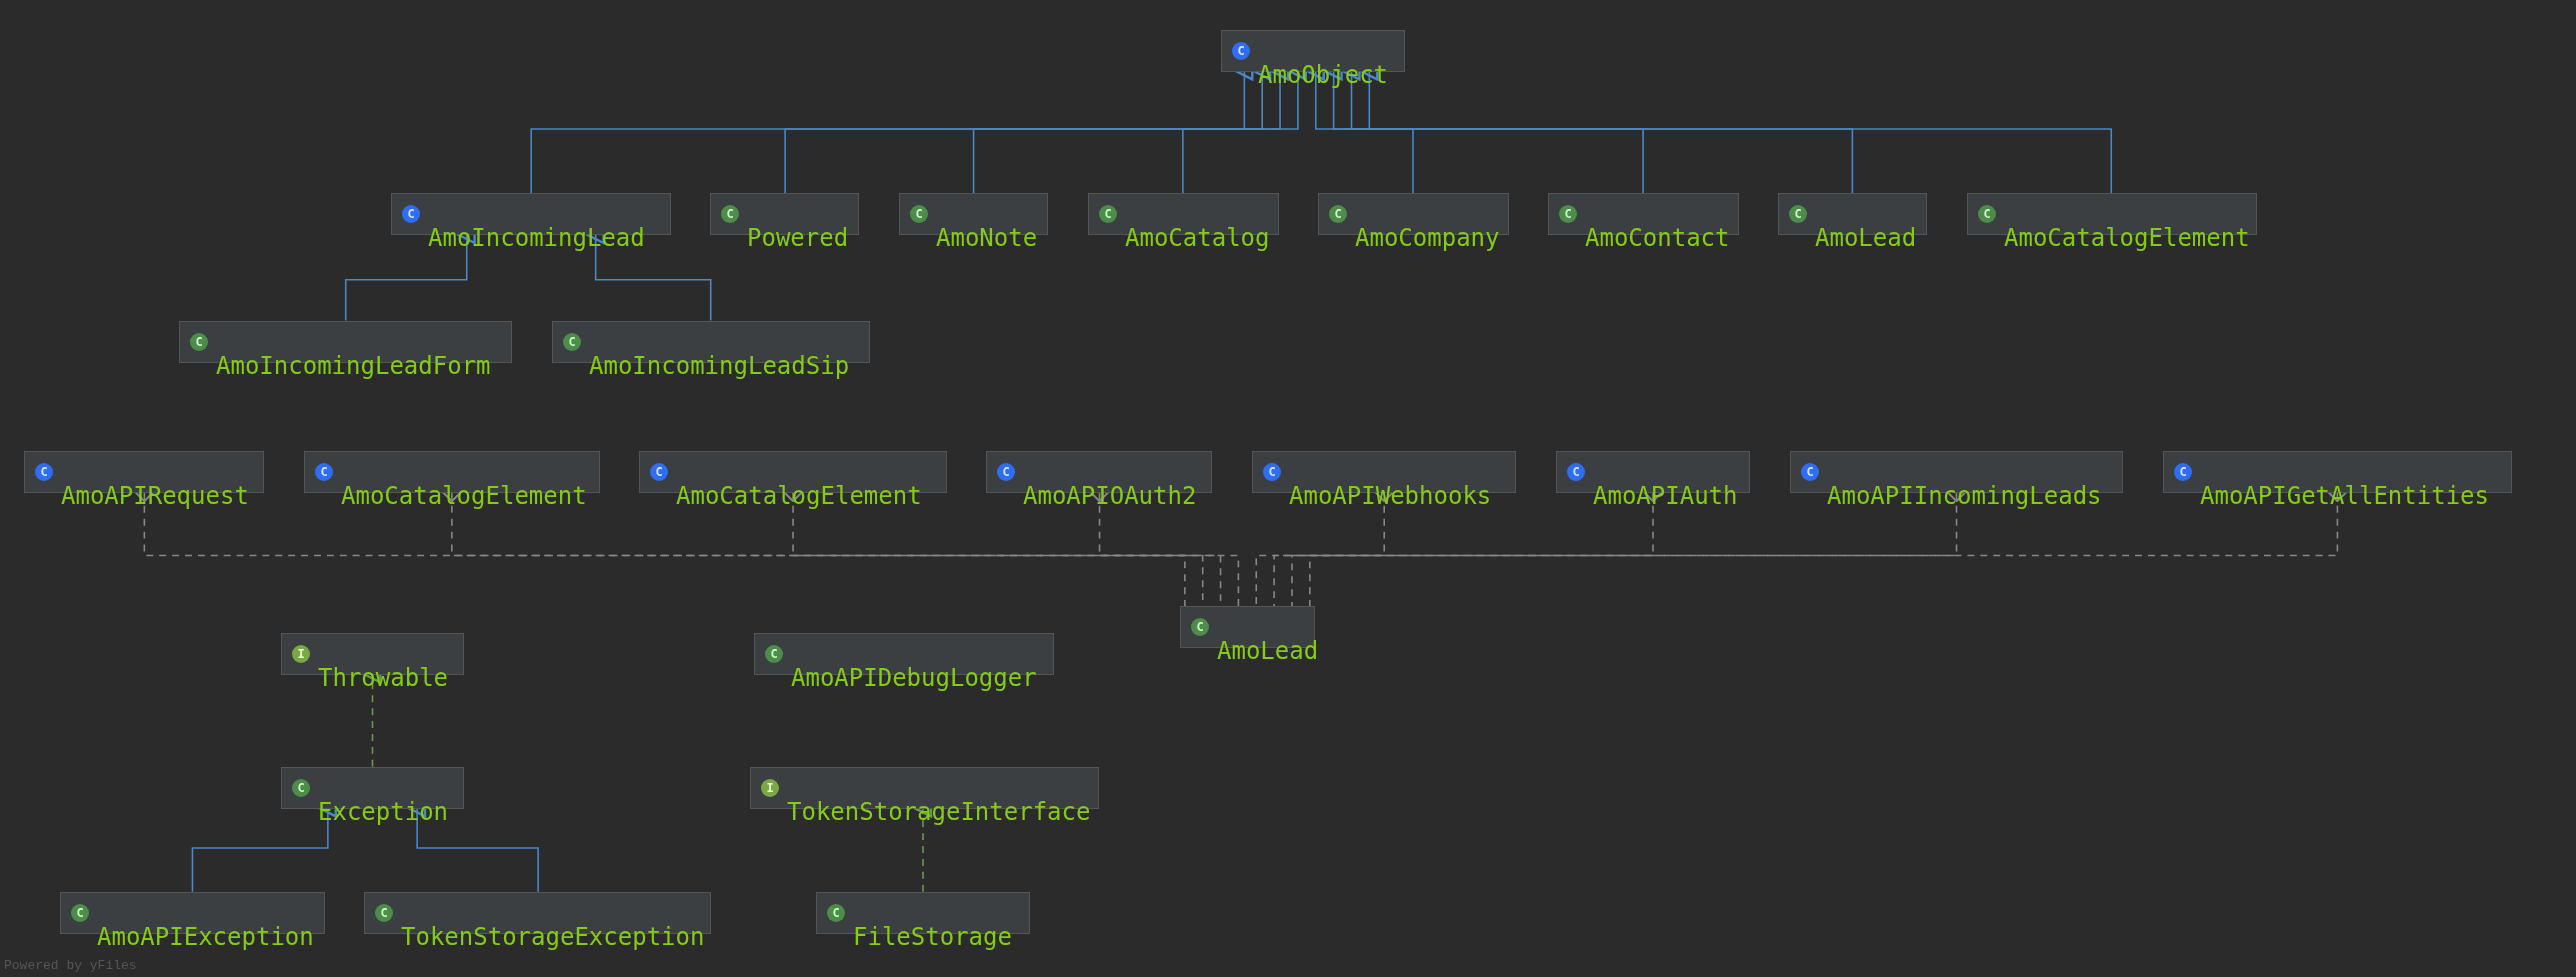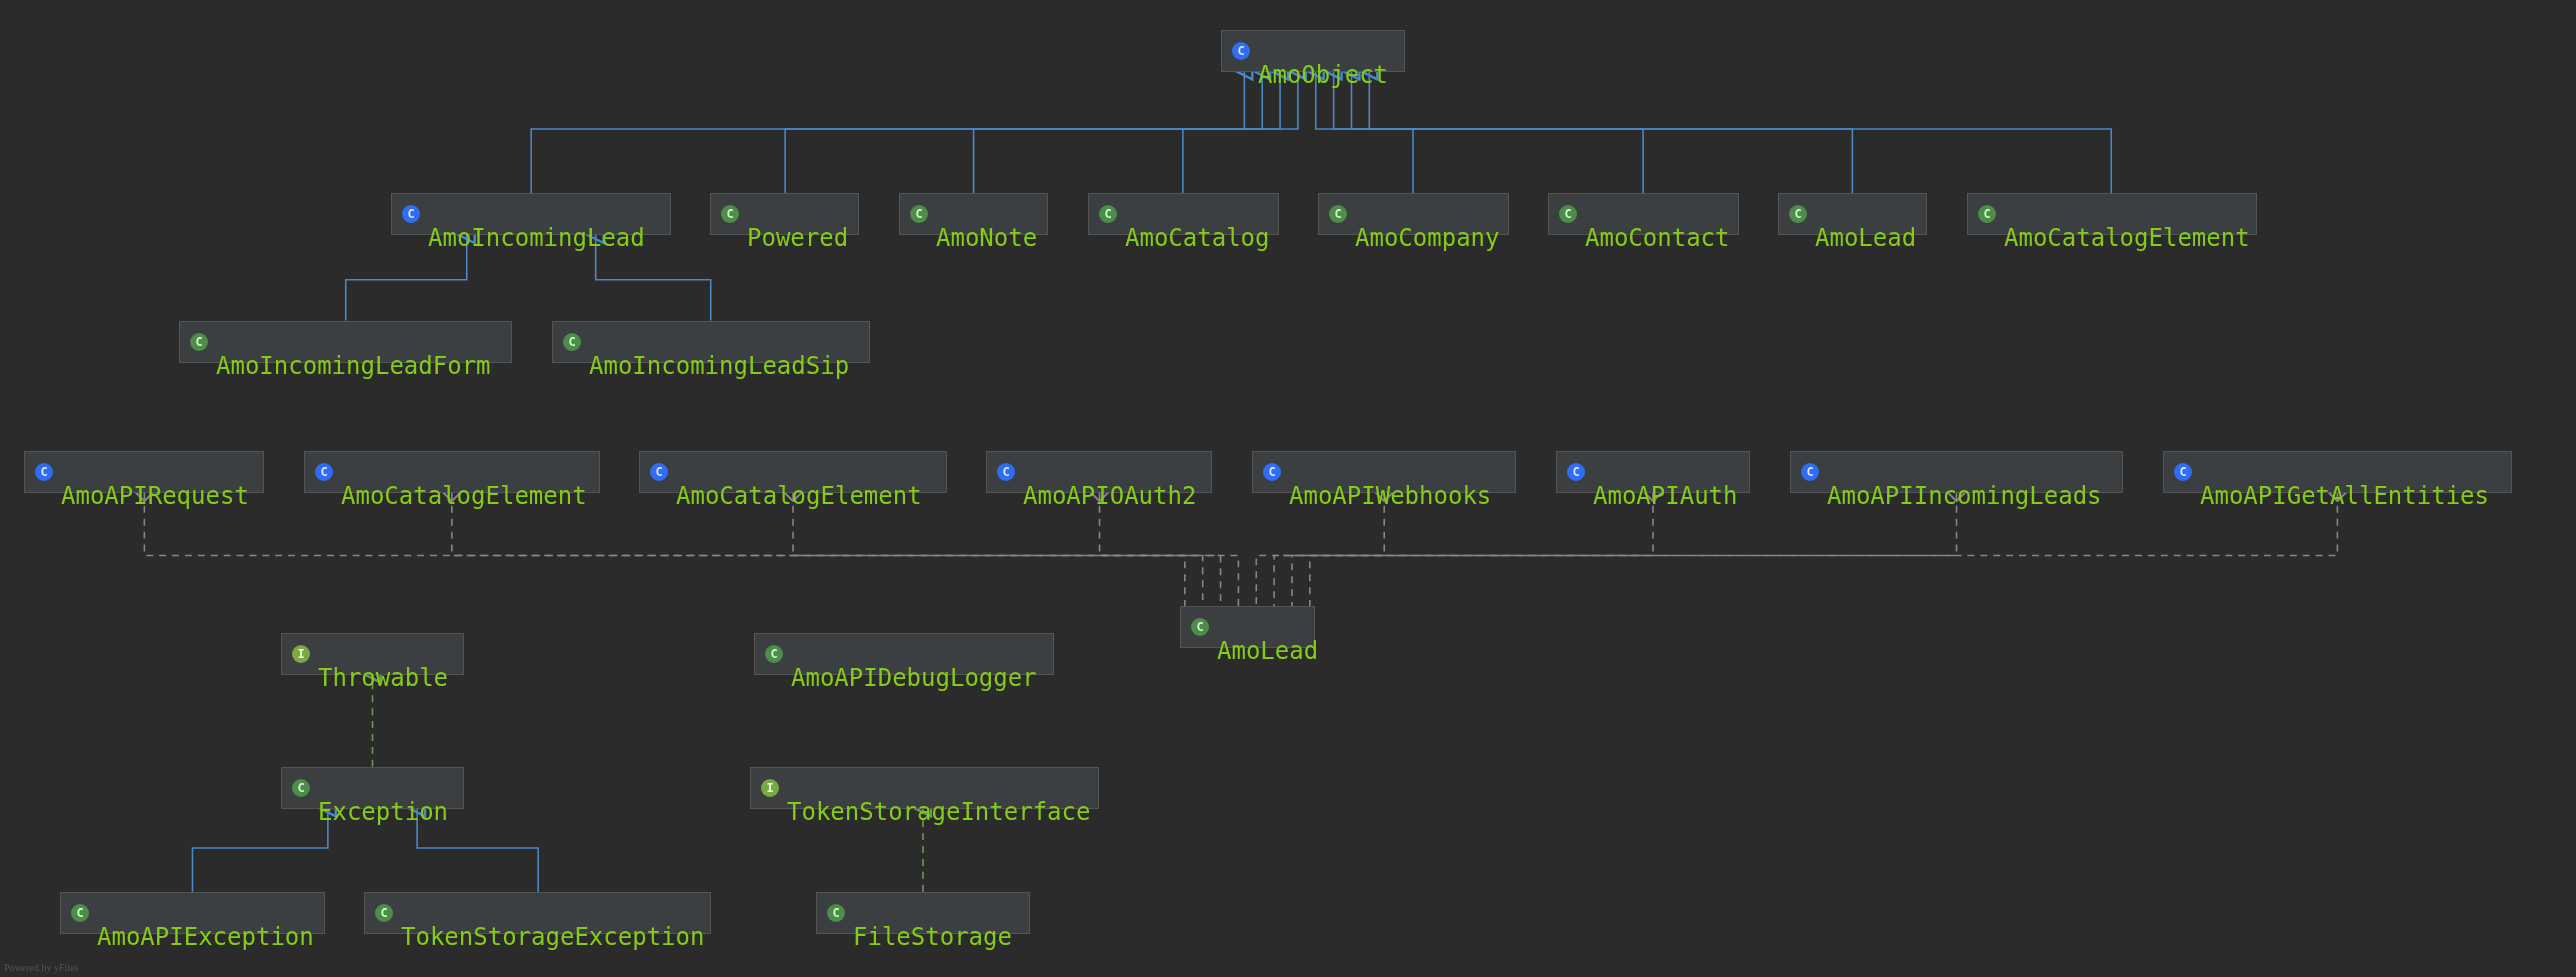--- a/index.html
+++ b/index.html
@@ -51,23 +51,23 @@
   .icon-class   { background: #4e8c4a; color: #c8ffc8; } 
   .icon-abstract{ background: #2f6df4; color: #d9e6ff; } 
   .icon-interface{ background: #7aa843; color: #eaffd0; } 
 
   .lbl { color: #84cc16; margin-top: 48px; }
 
   .watermark {
     position: absolute;
     left: 4px;
     bottom: 4px;
-    font-size: 10px;
+    font-size: 13px;
     color: #555555;
-    font-family: Liberation Serif, serif;
+    font-family: Liberation Mono, monospace;
   }
 </style>
 </head>
 <body>
 
 <div class="canvas">
   <svg class="edges" viewBox="0 0 2596 985" width="2576" height="977">
     <defs>
       <marker id="arrow-inherit" viewBox="0 0 12 12" refX="6" refY="6" markerWidth="12" markerHeight="12" orient="auto-start-reverse">
         <path d="M 1 11 L 6 1 L 11 11 Z" fill="none" stroke="#4a88c7" stroke-width="1.5"></path>

